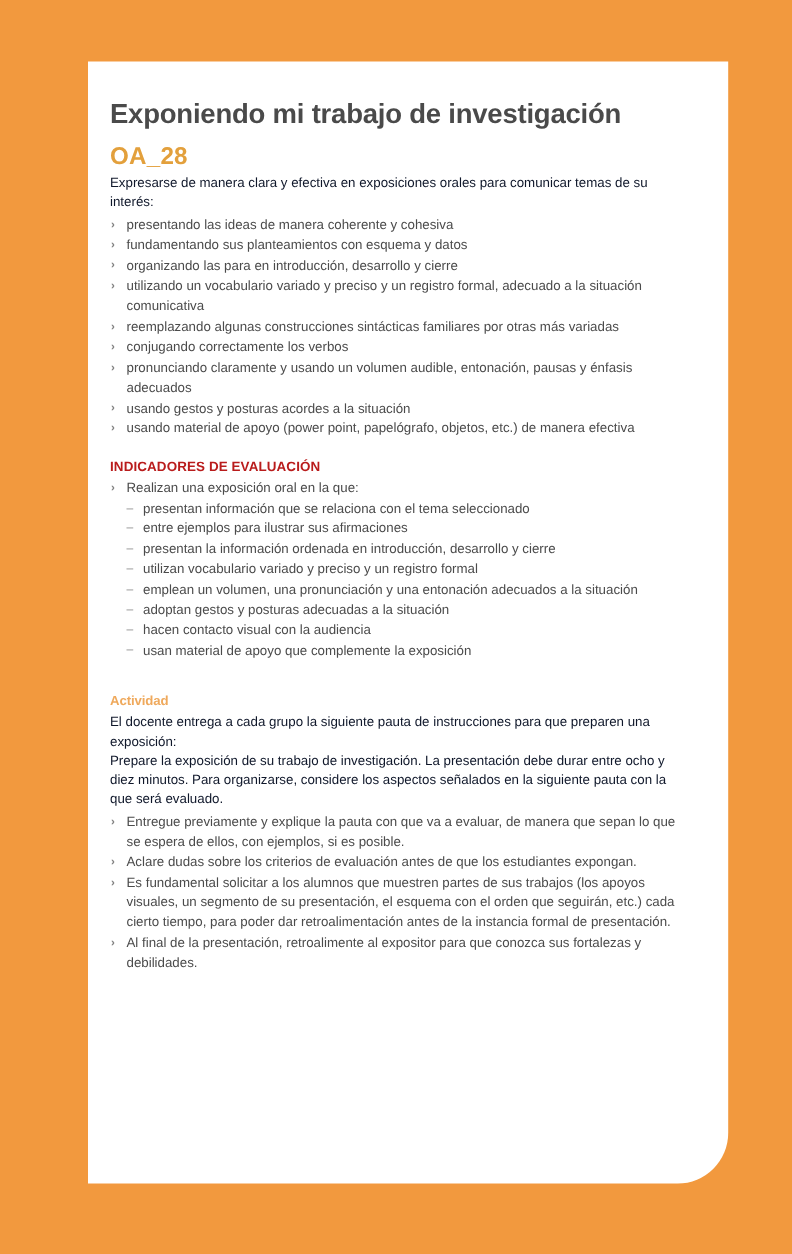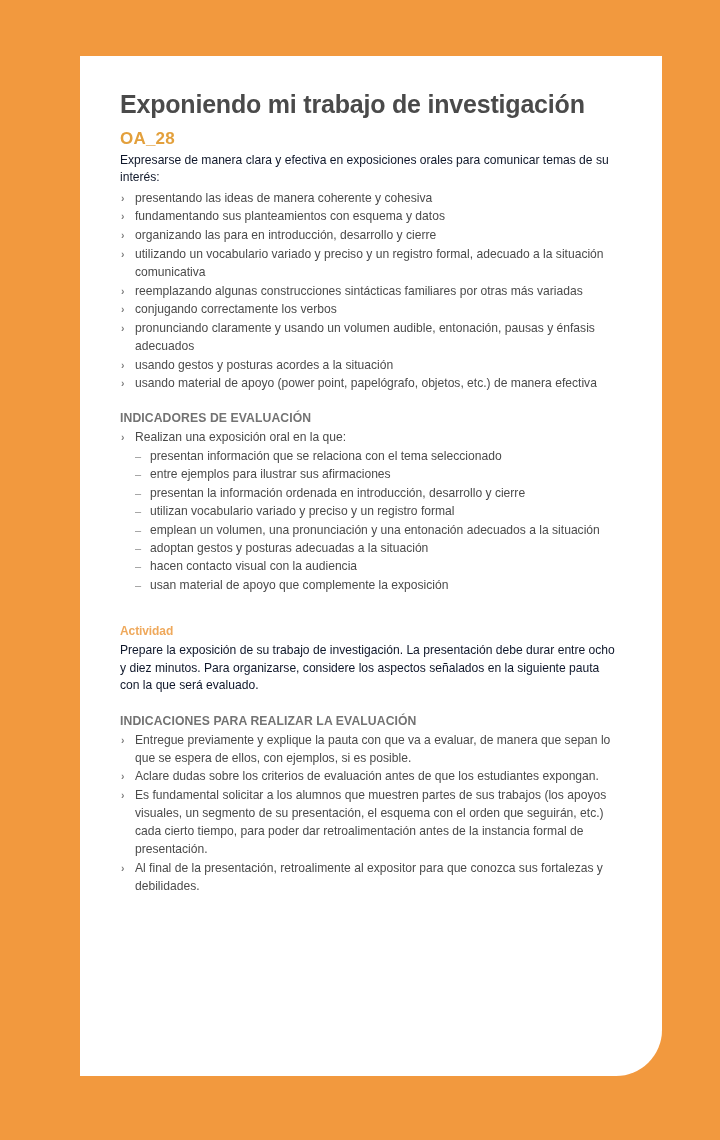--- a/index.html
+++ b/index.html
@@ -21,33 +21,33 @@
   }
   .card {
     position: absolute;
     left: 80px;
     top: 56px;
     width: 582px;
     height: 1020px;
     background: #ffffff;
     border-bottom-right-radius: 46px;
     box-sizing: border-box;
-    padding: 34px 40px 0 40px;
+    padding: 34px 40px 0 20px;
     overflow: hidden;
   }
   .doc-title {
     font-size: 25px;
     font-weight: bold;
     color: #4a4a4a;
     letter-spacing: -0.2px;
     line-height: 1.15;
     margin: 0 0 10px 0;
   }
   .oa-code {
-    font-size: 17px;
+    font-size: 22px;
     font-weight: bold;
     color: #e3a03c;
     margin: 0 0 3px 0;
     letter-spacing: 0.2px;
   }
   .body-text {
     font-size: 12.1px;
     color: #0f172a;
     line-height: 1.45;
     margin: 0;
@@ -91,21 +91,21 @@
     position: absolute;
     left: 15px;
     top: 0;
     color: #8c8c8c;
     font-size: 11px;
     line-height: 1.68;
   }
   .section-head {
     font-size: 12.2px;
     font-weight: bold;
-    color: #737373;
+    color: #b91c1c;
     letter-spacing: 0.1px;
     margin: 19px 0 3px 0;
   }
   .activity-title {
     font-size: 12px;
     font-weight: bold;
     color: #efa95c;
     margin: 30px 0 4px 0;
     letter-spacing: -0.1px;
   }
@@ -150,23 +150,23 @@
         <li><span class="dash">–</span><span>presentan la información ordenada en introducción, desarrollo y cierre</span></li>
         <li><span class="dash">–</span><span>utilizan vocabulario variado y preciso y un registro formal</span></li>
         <li><span class="dash">–</span><span>emplean un volumen, una pronunciación y una entonación adecuados a la situación</span></li>
         <li><span class="dash">–</span><span>adoptan gestos y posturas adecuadas a la situación</span></li>
         <li><span class="dash">–</span><span>hacen contacto visual con la audiencia</span></li>
         <li><span class="dash">–</span><span>usan material de apoyo que complemente la exposición</span></li>
       </ul>
 
     <div class="activity-title">Actividad</div>
 
+    <p class="body-text">El docente entrega a cada grupo la siguiente pauta de instrucciones para que preparen una exposición:</p>
     <p class="body-text para-tight">Prepare la exposición de su trabajo de investigación. La presentación debe durar entre ocho y diez minutos. Para organizarse, considere los aspectos señalados en la siguiente pauta con la que será evaluado.</p>
 
-    <div class="section-head">INDICACIONES PARA REALIZAR LA EVALUACIÓN</div>
 
     <ul class="bullets" id="indicaciones-list">
         <li><span class="chev">›</span><span>Entregue previamente y explique la pauta con que va a evaluar, de manera que sepan lo que se espera de ellos, con ejemplos, si es posible.</span></li>
         <li><span class="chev">›</span><span>Aclare dudas sobre los criterios de evaluación antes de que los estudiantes expongan.</span></li>
         <li><span class="chev">›</span><span>Es fundamental solicitar a los alumnos que muestren partes de sus trabajos (los apoyos visuales, un segmento de su presentación, el esquema con el orden que seguirán, etc.) cada cierto tiempo, para poder dar retroalimentación antes de la instancia formal de presentación.</span></li>
         <li><span class="chev">›</span><span>Al final de la presentación, retroalimente al expositor para que conozca sus fortalezas y debilidades.</span></li>
       </ul>
 
   </div>
 </div>

